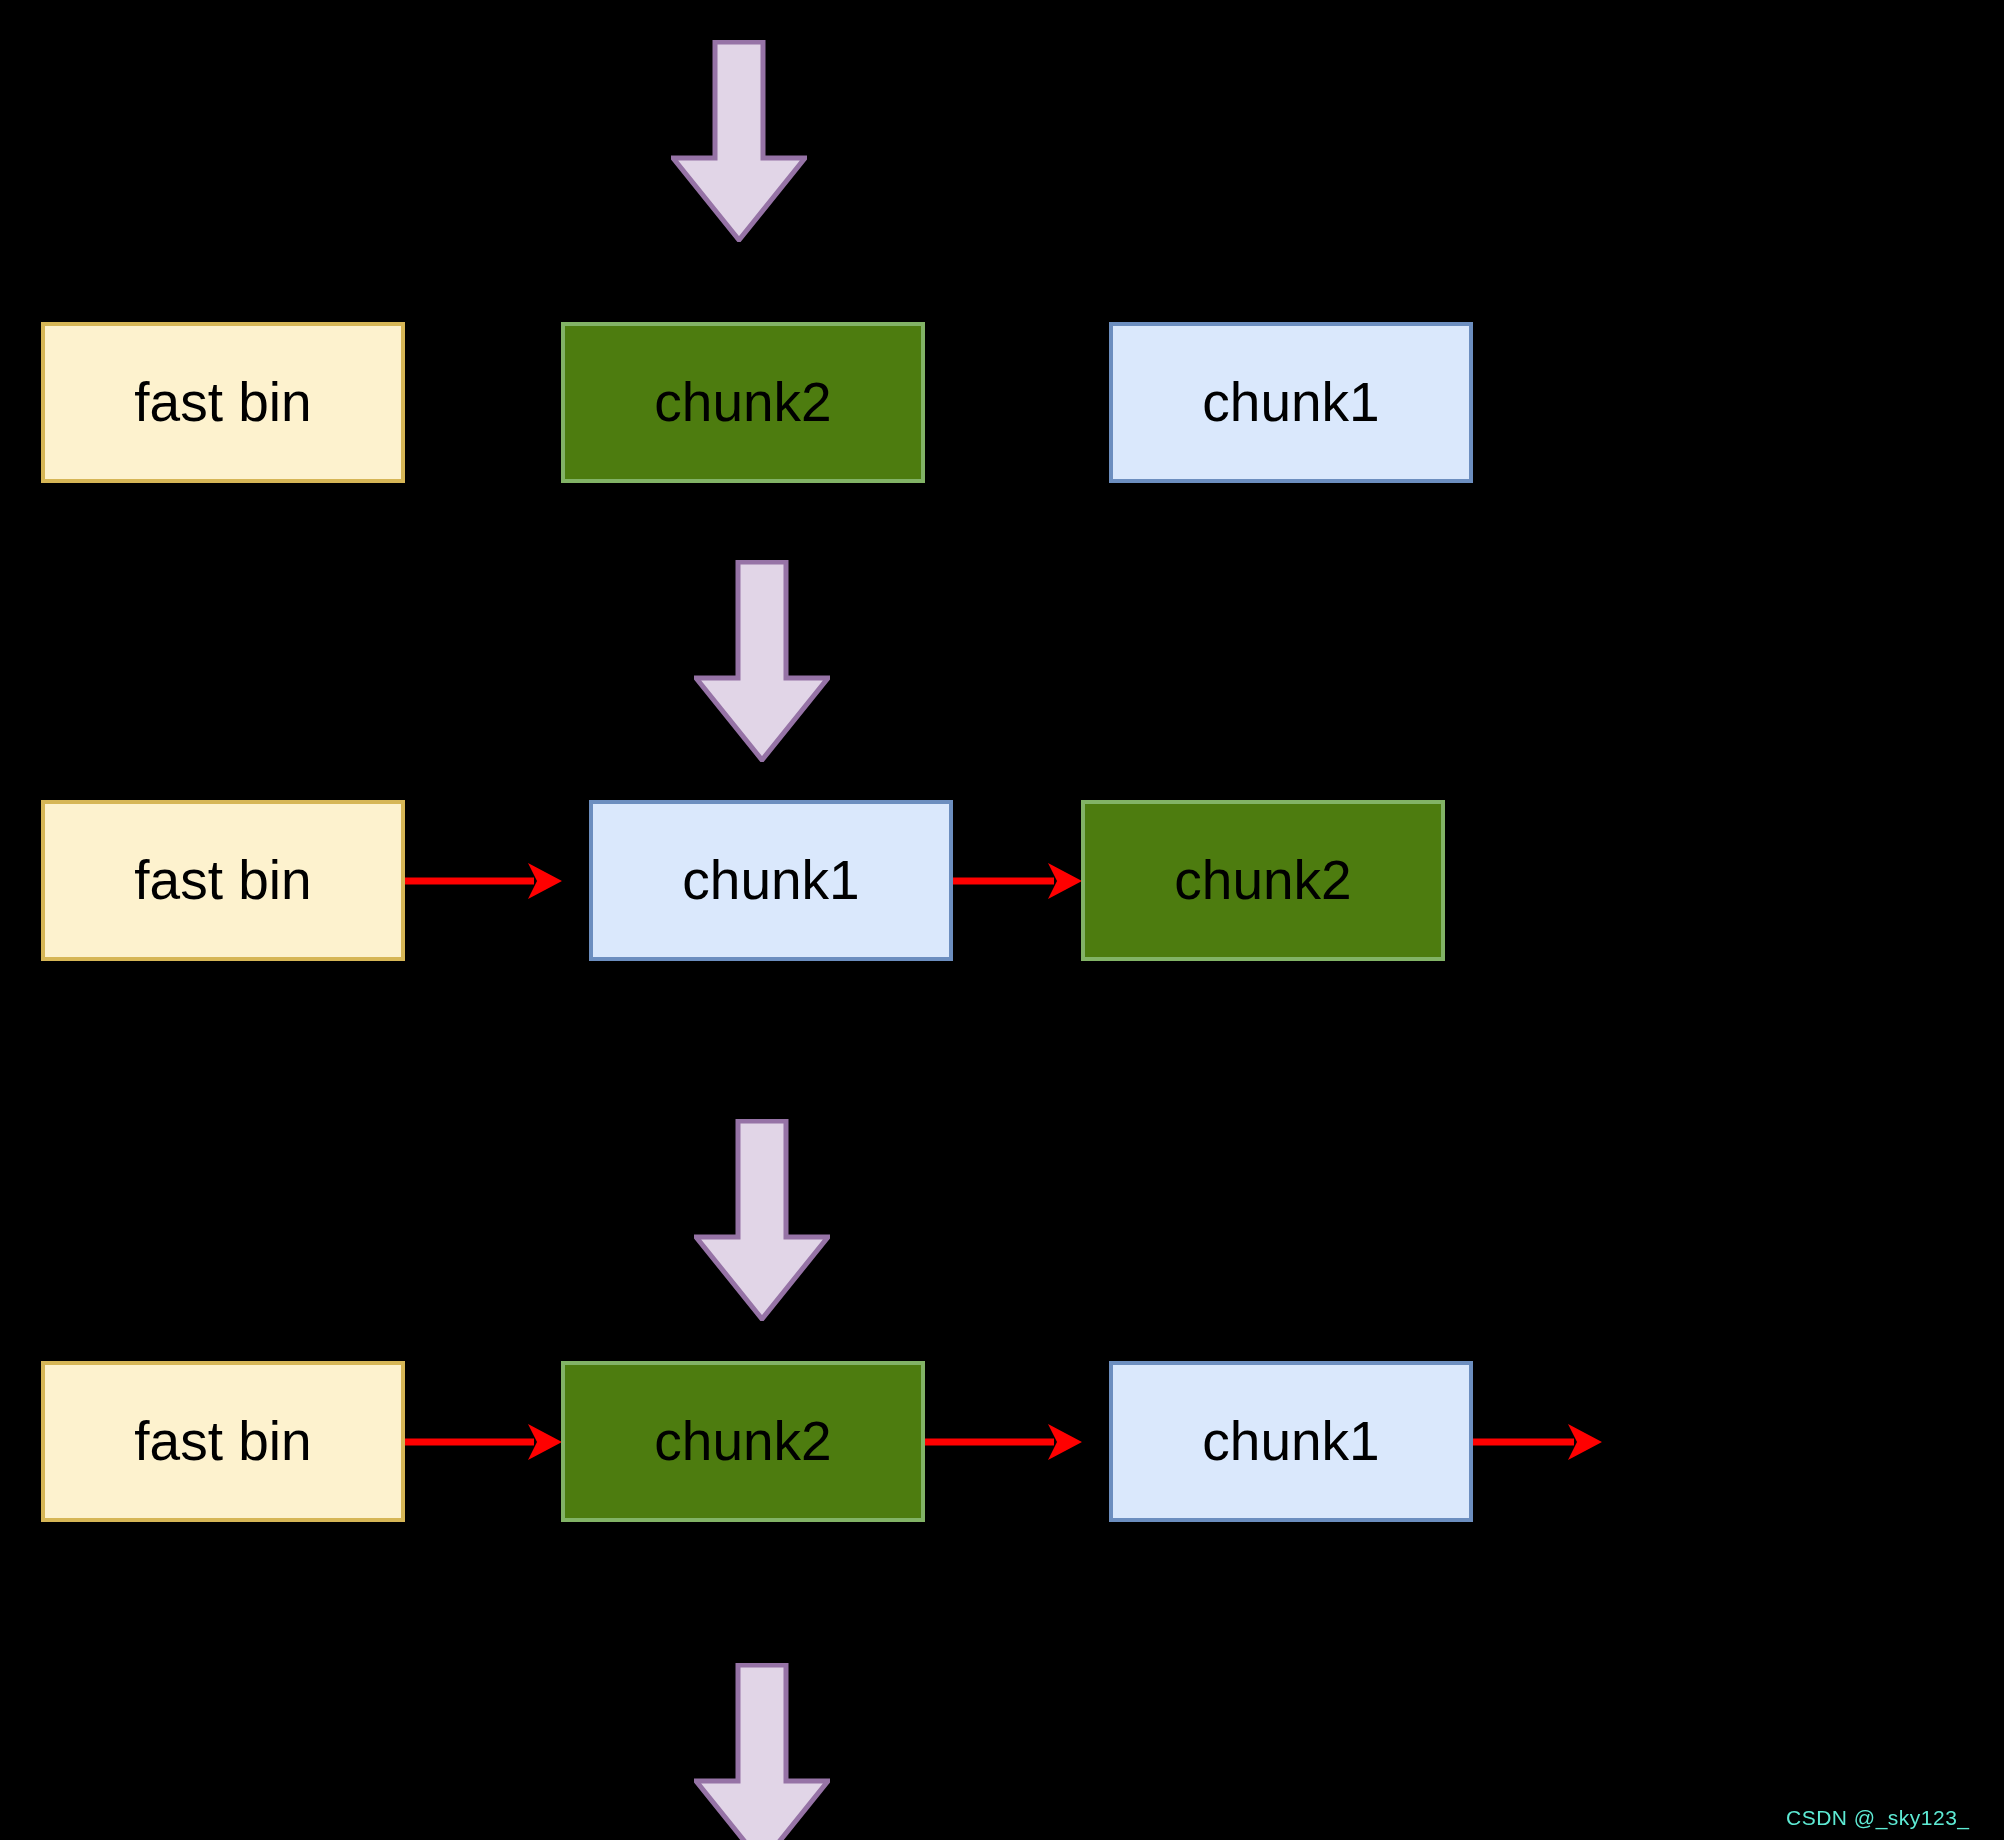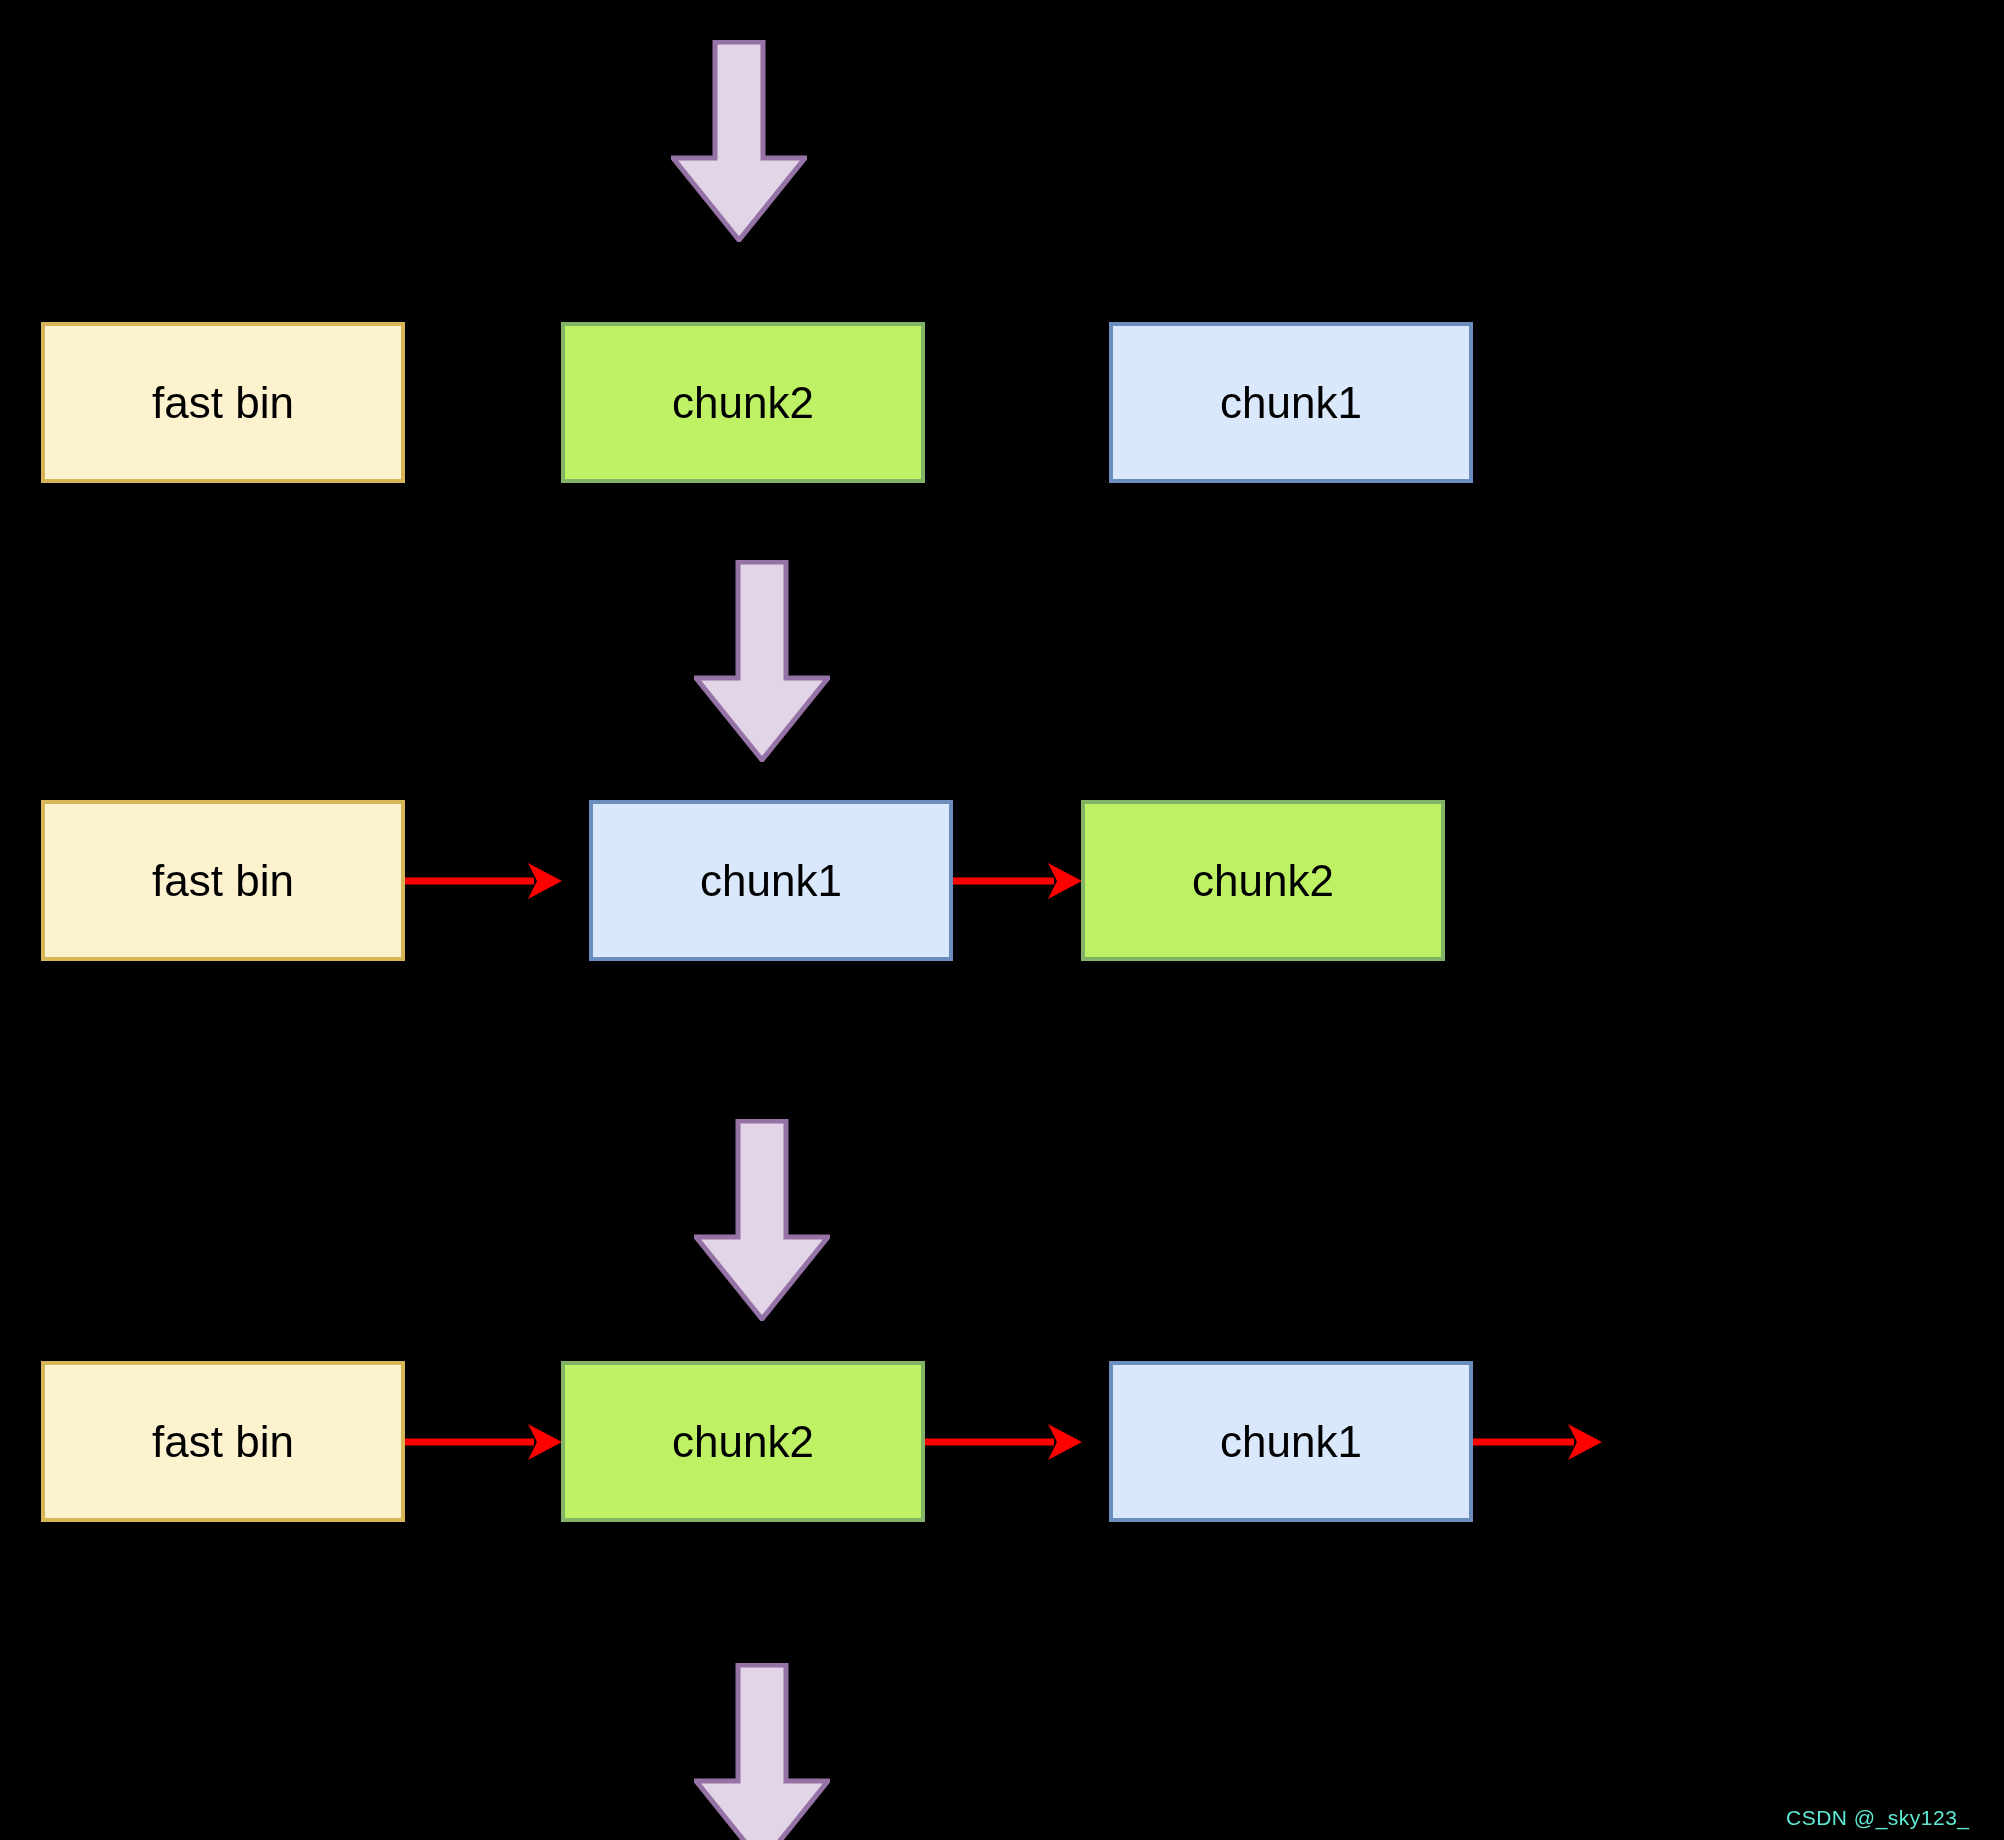--- a/index.html
+++ b/index.html
@@ -22,28 +22,28 @@
     position: absolute;
     box-sizing: border-box;
     border-width: 4px;
     border-style: solid;
     display: flex;
     align-items: center;
     justify-content: center;
   }
   .node-label {
     font-family: "Liberation Sans", sans-serif;
-    font-size: 44px;
+    font-size: 55px;
     line-height: 1;
     color: #000000;
     letter-spacing: 0px;
     white-space: nowrap;
   }
   .node.yellow { background: #FDF2CE; border-color: #D6B656; }
-  .node.green  { background: #bef264; border-color: #82B366; }
+  .node.green  { background: #4d7c0f; border-color: #82B366; }
   .node.blue   { background: #DAE8FC; border-color: #6C8EBF; margin-left: 28px; }
   .node.red    { background: #F8CECC; border-color: #B85450; }
 
   .block-arrow {
     position: absolute;
     overflow: visible;
   }
   .flow-arrow {
     position: absolute;
     overflow: visible;

